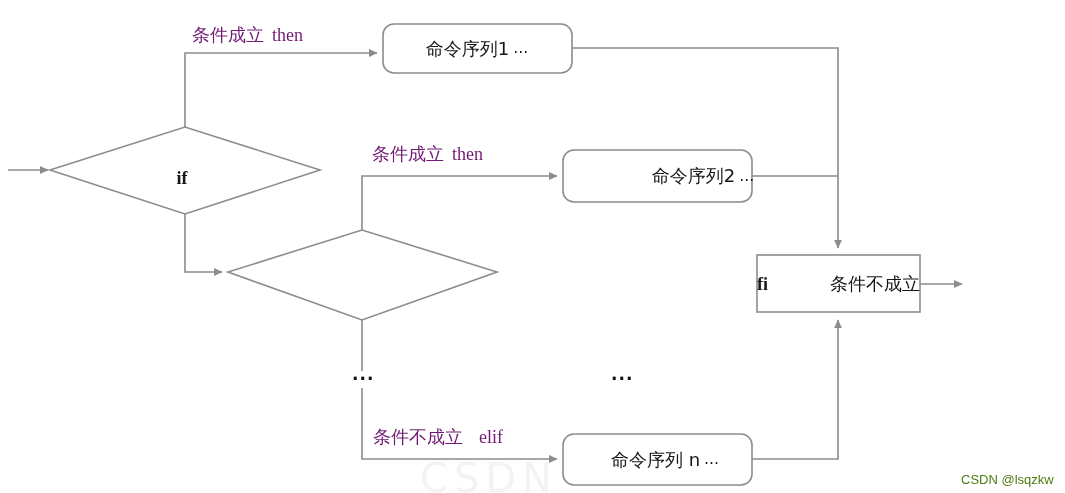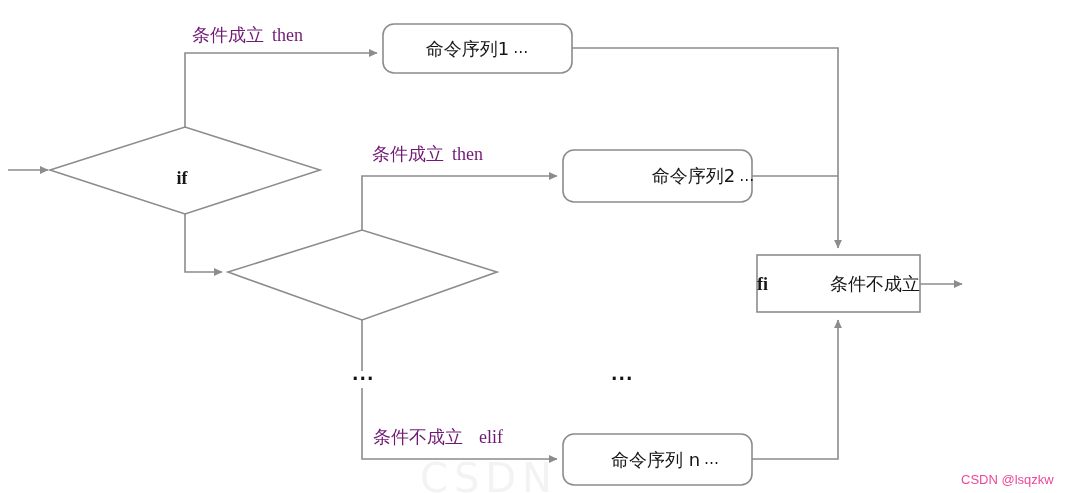--- a/index.html
+++ b/index.html
@@ -56,21 +56,21 @@
     font-size:17px;
     font-weight:bold;
     letter-spacing:1px;
     line-height:1;
     background:#ffffff;
     padding:0 2px;
   }
 
   .watermark{
     position:absolute;
-    color:#ec4899;
+    color:#4d7c0f;
     font-size:13px;
     font-family:"Liberation Sans",sans-serif;
     white-space:nowrap;
     text-align:right;
   }
   .ghost-wm{
     position:absolute;
     color:#f3f3f3;
     font-size:40px;
     font-family:"DejaVu Sans",sans-serif;

